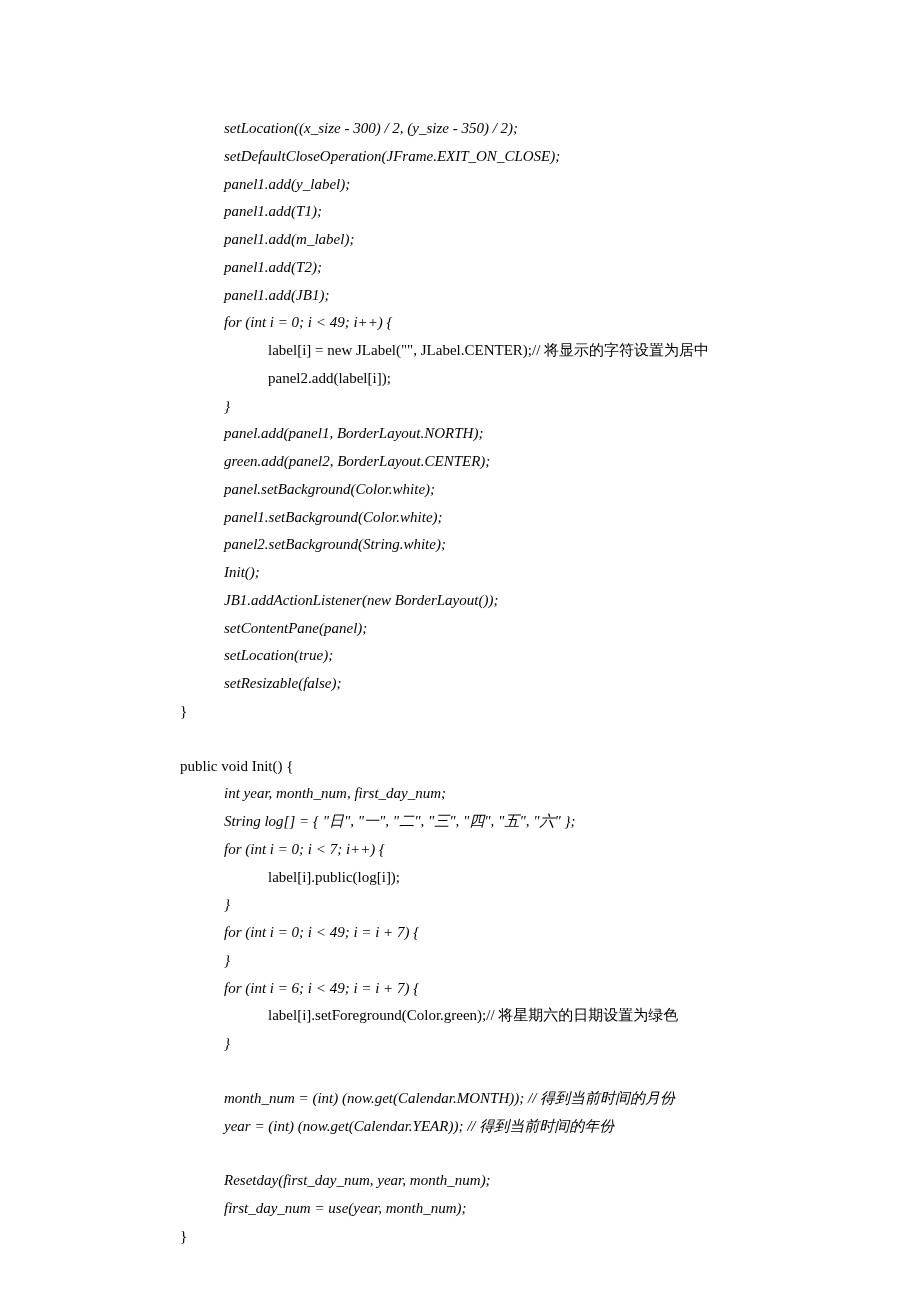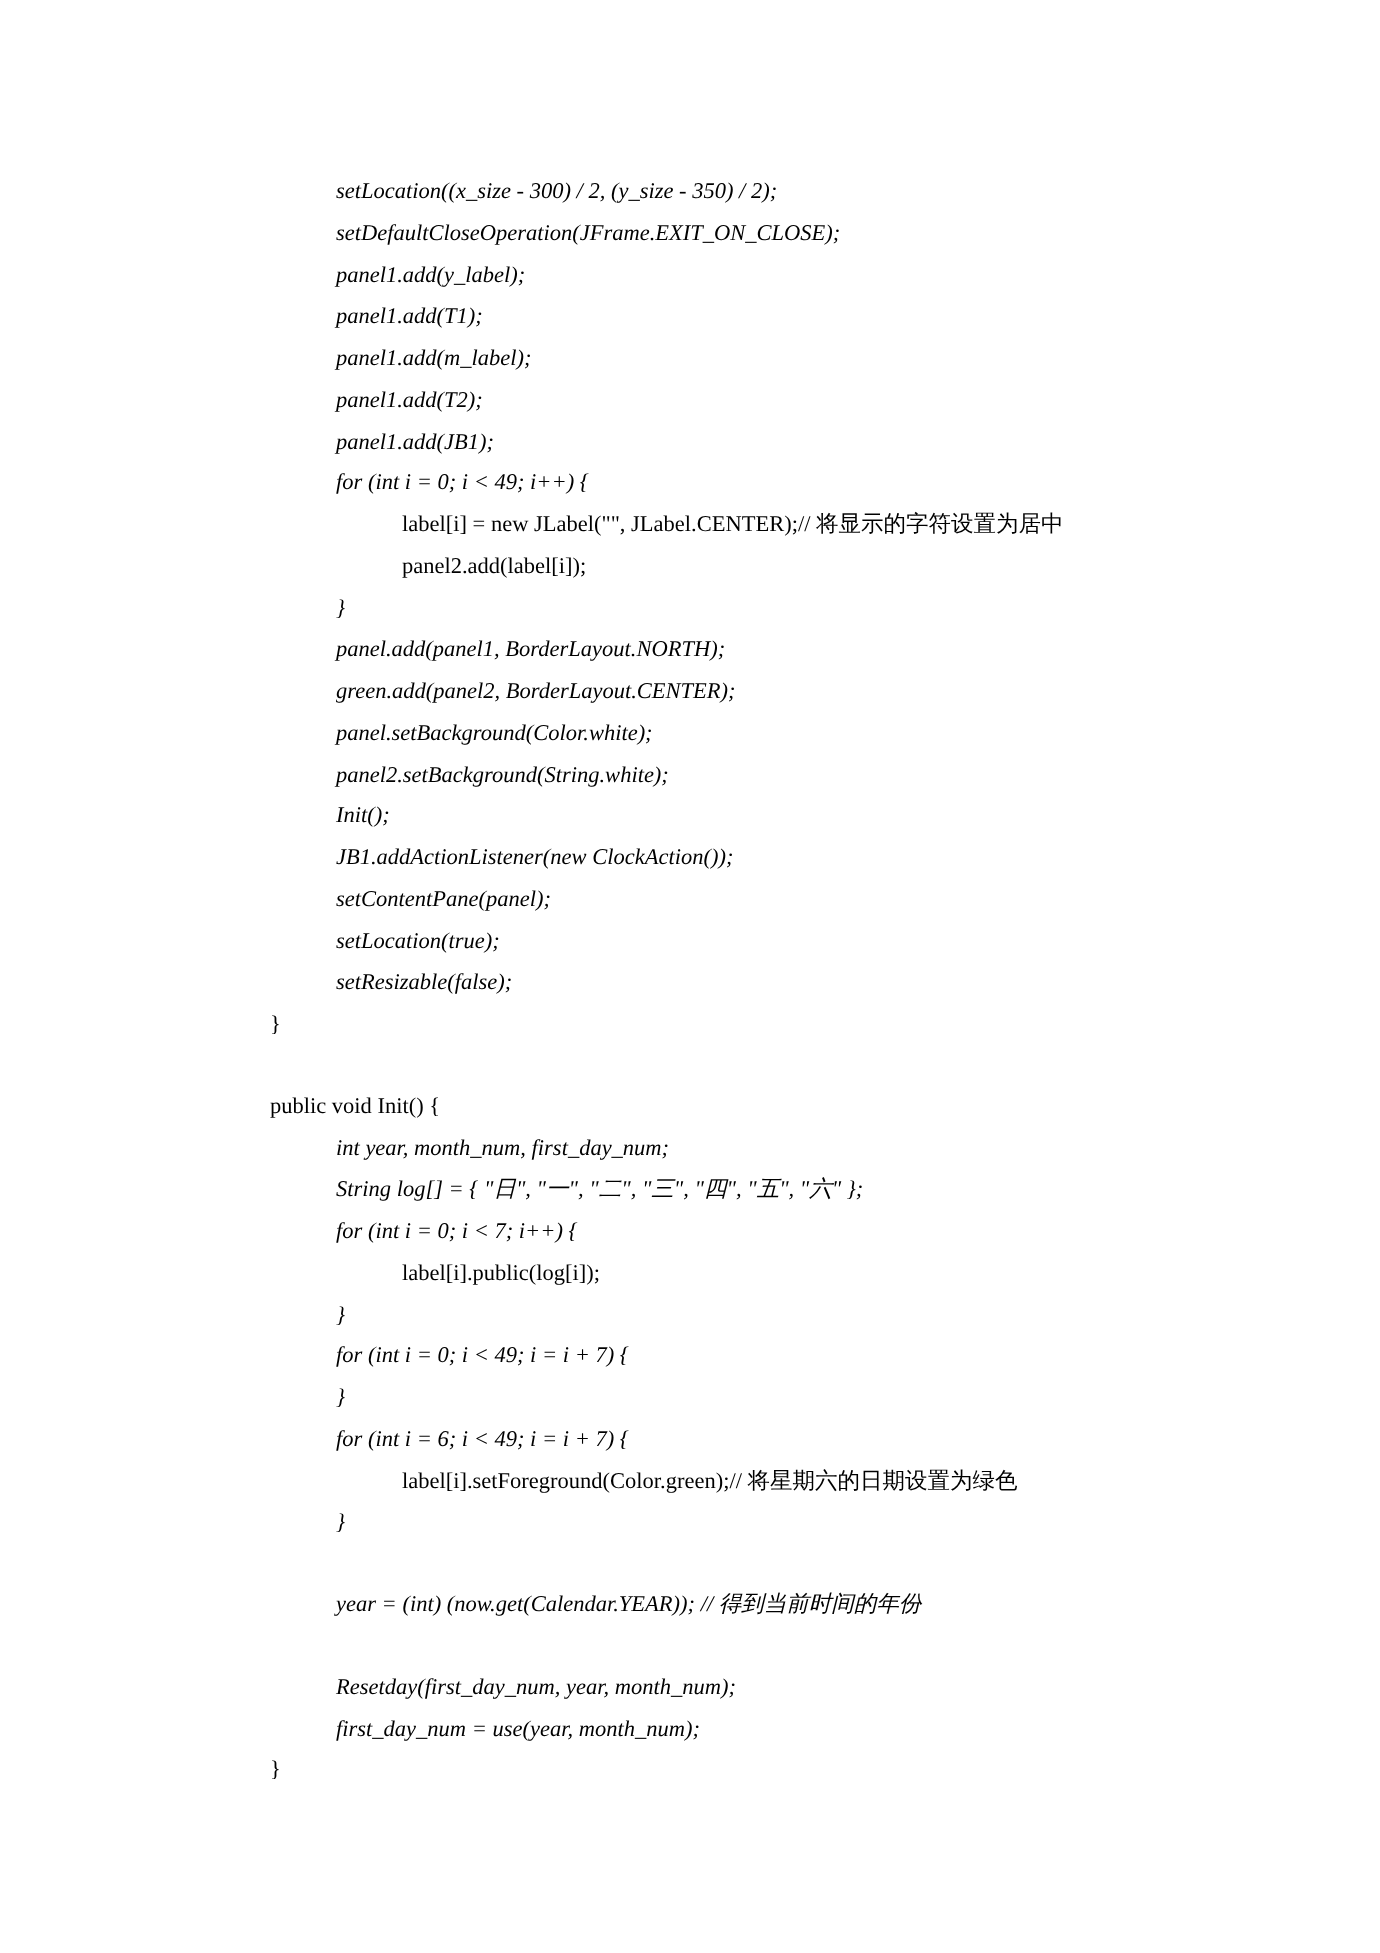--- a/index.html
+++ b/index.html
@@ -36,39 +36,41 @@
     <div class="code-line indent-2">panel1.add(m_label);</div>
     <div class="code-line indent-2">panel1.add(T2);</div>
     <div class="code-line indent-2">panel1.add(JB1);</div>
     <div class="code-line indent-2">for (int i = 0; i &lt; 49; i++) {</div>
     <div class="code-line indent-4">label[i] = new JLabel("", JLabel.CENTER);// 将显示的字符设置为居中</div>
     <div class="code-line indent-4">panel2.add(label[i]);</div>
     <div class="code-line indent-2">}</div>
     <div class="code-line indent-2">panel.add(panel1, BorderLayout.NORTH);</div>
     <div class="code-line indent-2">green.add(panel2, BorderLayout.CENTER);</div>
     <div class="code-line indent-2">panel.setBackground(Color.white);</div>
+    <div class="code-line indent-2">panel1.setBackground(Color.white);</div>
     <div class="code-line indent-2">panel2.setBackground(String.white);</div>
     <div class="code-line indent-2">Init();</div>
-    <div class="code-line indent-2">JB1.addActionListener(new ClockAction());</div>
+    <div class="code-line indent-2">JB1.addActionListener(new BorderLayout());</div>
     <div class="code-line indent-2">setContentPane(panel);</div>
     <div class="code-line indent-2">setLocation(true);</div>
     <div class="code-line indent-2">setResizable(false);</div>
     <div class="code-line indent-0">}</div>
     <div class="blank-line"></div>
     <div class="code-line indent-0">public void Init() {</div>
     <div class="code-line indent-2">int year, month_num, first_day_num;</div>
     <div class="code-line indent-2">String log[] = { "日", "一", "二", "三", "四", "五", "六" };</div>
     <div class="code-line indent-2">for (int i = 0; i &lt; 7; i++) {</div>
     <div class="code-line indent-4">label[i].public(log[i]);</div>
     <div class="code-line indent-2">}</div>
     <div class="code-line indent-2">for (int i = 0; i &lt; 49; i = i + 7) {</div>
     <div class="code-line indent-2">}</div>
     <div class="code-line indent-2">for (int i = 6; i &lt; 49; i = i + 7) {</div>
     <div class="code-line indent-4">label[i].setForeground(Color.green);// 将星期六的日期设置为绿色</div>
     <div class="code-line indent-2">}</div>
     <div class="blank-line"></div>
+    <div class="code-line indent-2">month_num = (int) (now.get(Calendar.MONTH)); // 得到当前时间的月份</div>
     <div class="code-line indent-2">year = (int) (now.get(Calendar.YEAR)); // 得到当前时间的年份</div>
     <div class="blank-line"></div>
     <div class="code-line indent-2">Resetday(first_day_num, year, month_num);</div>
     <div class="code-line indent-2">first_day_num = use(year, month_num);</div>
     <div class="code-line indent-0">}</div>
     <div class="blank-line"></div>
   </div>
 
 </body></html>

